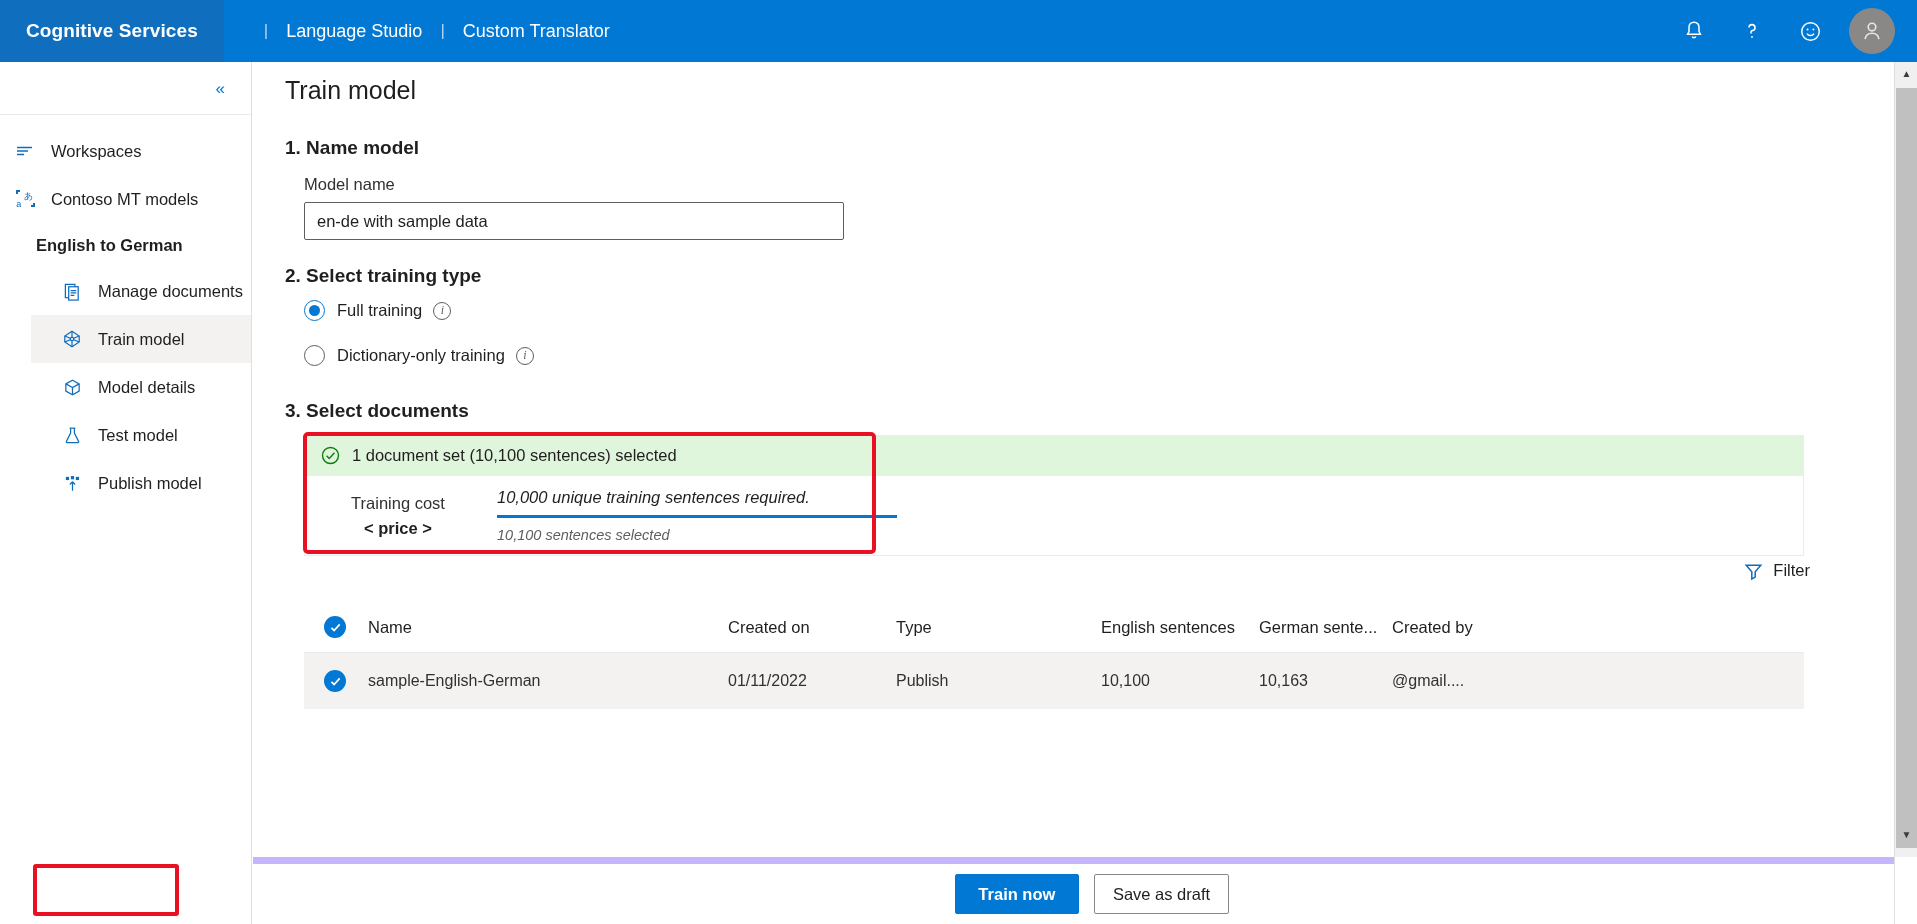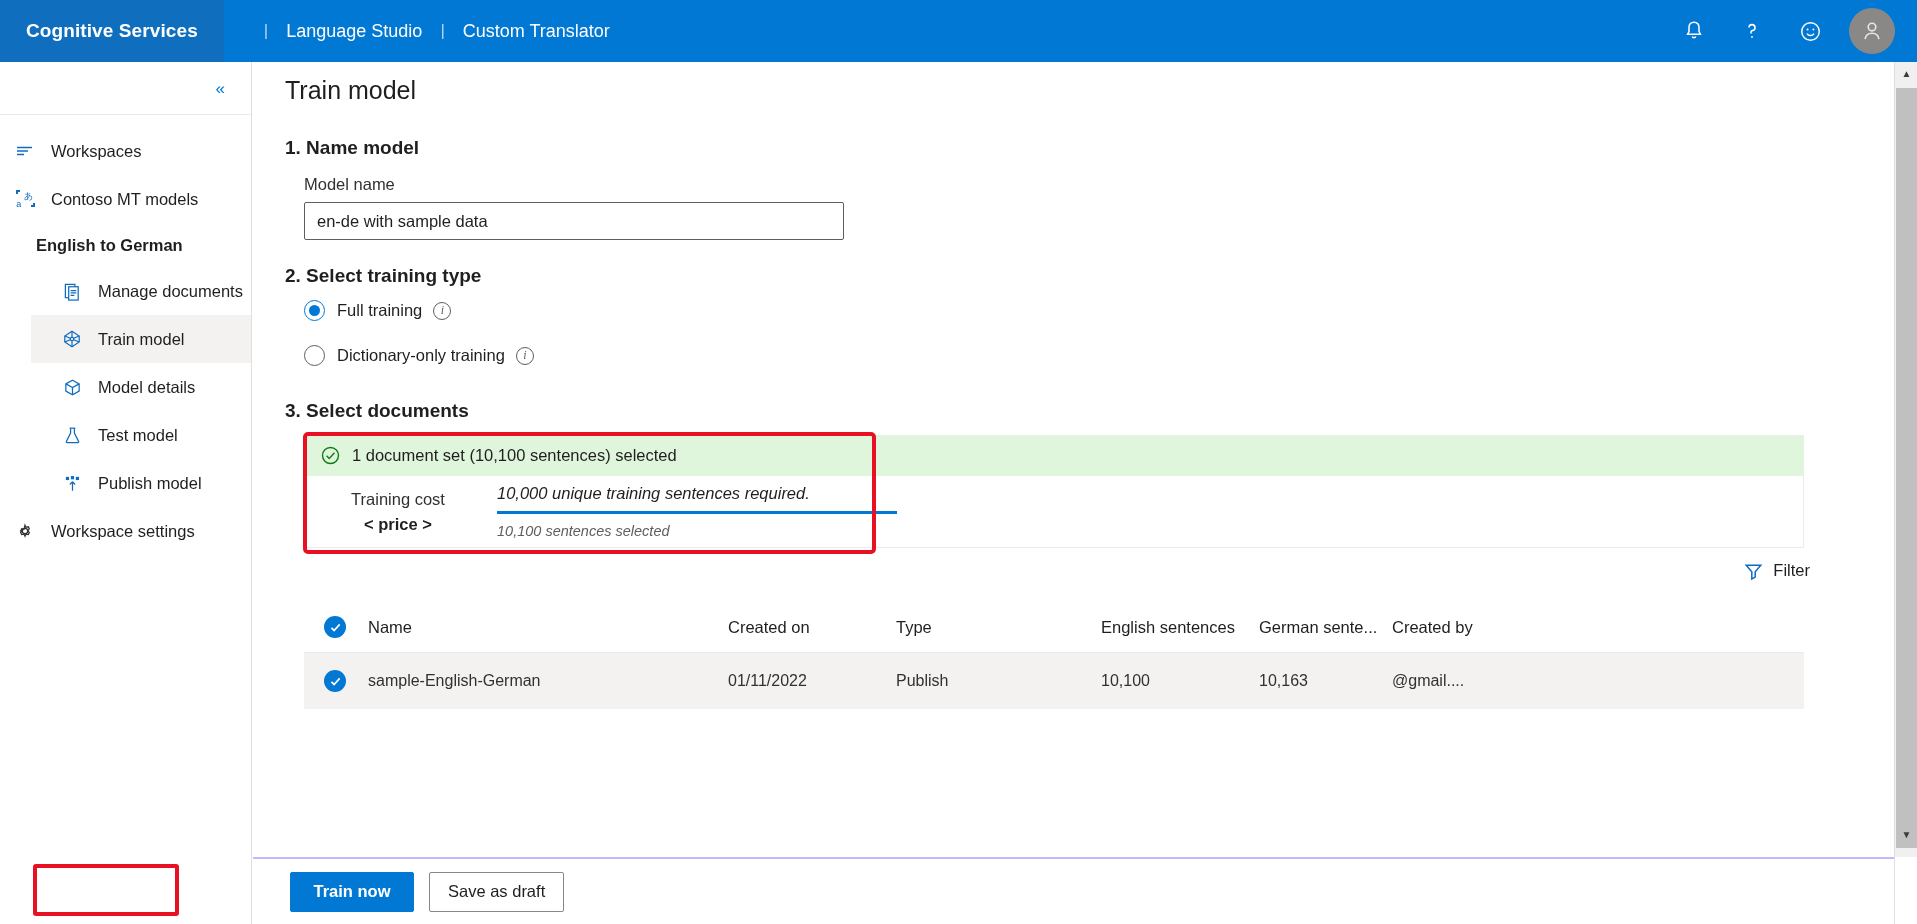--- a/index.html
+++ b/index.html
@@ -129,21 +129,21 @@
   .summary-banner {
     position: absolute; left: 51px; top: 373px; width: 1500px; height: 41px;
     background: #dff6dd; display: flex; align-items: center; padding-left: 16px;
   }
   .banner-check {
     width: 21px; height: 21px; margin-right: 11px; flex: none; color: #107c10;
   }
   .banner-text { font-size: 16.5px; color: #201f1e; }
 
   .cost-card {
-    position: absolute; left: 51px; top: 414px; width: 1500px; height: 72px;
+    position: absolute; left: 51px; top: 414px; width: 1500px; height: 80px;
     background: #ffffff; border: 1px solid #edebe9; border-top: none;
     display: flex; align-items: center;
   }
   .cost-left {
     width: 162px; min-width: 162px; text-align: center;
     display: flex; flex-direction: column; align-items: center; gap: 6px;
     margin-left: 12px;
   }
   .cost-label { font-size: 16.5px; color: #323130; }
   .cost-price { font-size: 16.5px; color: #201f1e; font-weight: 700; }
@@ -187,22 +187,22 @@
   .col-de   { width: 133px; }
   .chk {
     width: 22px; height: 22px; border-radius: 50%;
     background: #0078d4; display: flex; align-items: center; justify-content: center;
   }
   .chk svg { display: block; }
 
   
   .footer {
     position: absolute; left: 253px; top: 857px; width: 1641px; height: 67px;
-    background: #ffffff; border-top: 2px solid #c4b5fd;
-    display: flex; align-items: center; padding-left: 37px; gap: 15px;
+    background: #ffffff; border-top: 7px solid #c4b5fd;
+    display: flex; align-items: center; padding-left: 37px; gap: 15px; justify-content: center;
   }
   .btn-primary {
     background: #0078d4; color: #ffffff; border: 1px solid #0078d4;
     height: 40px; min-width: 124px; padding: 0 18px; border-radius: 2px;
     font-family: "Liberation Sans", sans-serif; font-size: 16.5px; font-weight: 700;
     cursor: pointer;
   }
   .btn-default {
     background: #ffffff; color: #201f1e; border: 1px solid #8a8886;
     height: 40px; min-width: 124px; padding: 0 18px; border-radius: 2px;
@@ -353,29 +353,20 @@
         <svg width="19" height="19" viewBox="0 0 20 20" fill="#0f6cbd">
           <rect x="3" y="3" width="3.4" height="3.4"></rect>
           <rect x="8.3" y="2.2" width="3.4" height="3.4"></rect>
           <rect x="13.5" y="3" width="3.4" height="3.4"></rect>
           <path d="M10 17.6V9M10 8.2 7.2 11M10 8.2 12.8 11" stroke="#0f6cbd" stroke-width="1.3" fill="none"></path>
         </svg>
       </span>
       <span>Publish model</span>
     </div>
 
-    <div class="nav-item">
-      <span class="ico">
-        <svg width="20" height="20" viewBox="0 0 20 20" fill="none" stroke="#323130" stroke-width="1.25">
-          <circle cx="10" cy="10" r="2.7"></circle>
-          <path d="M10 1.8l1 2.1 2.3-.5 1 2-1.4 1.9 1.4 1.9-1 2-2.3-.5-1 2.1-1-2.1-2.3.5-1-2 1.4-1.9L5.7 7.4l1-2 2.3.5z" transform="translate(0,2.4)"></path>
-        </svg>
-      </span>
-      <span>Workspace settings</span>
-    </div>
 
   </div>
 </div>
 
 <div class="main">
   <div class="content">
 
     <div class="page-title">Train model</div>
 
     <div class="step-head s1">1. Name model</div>

